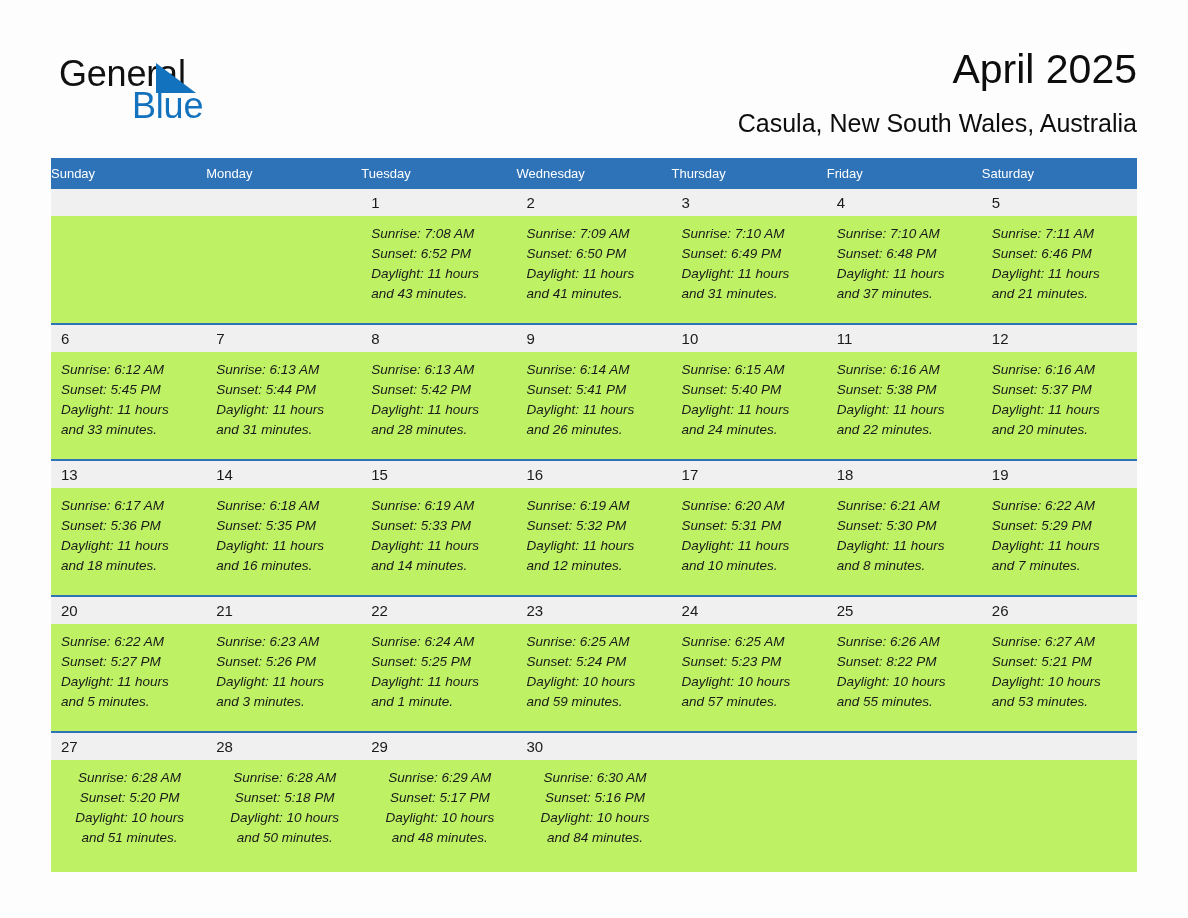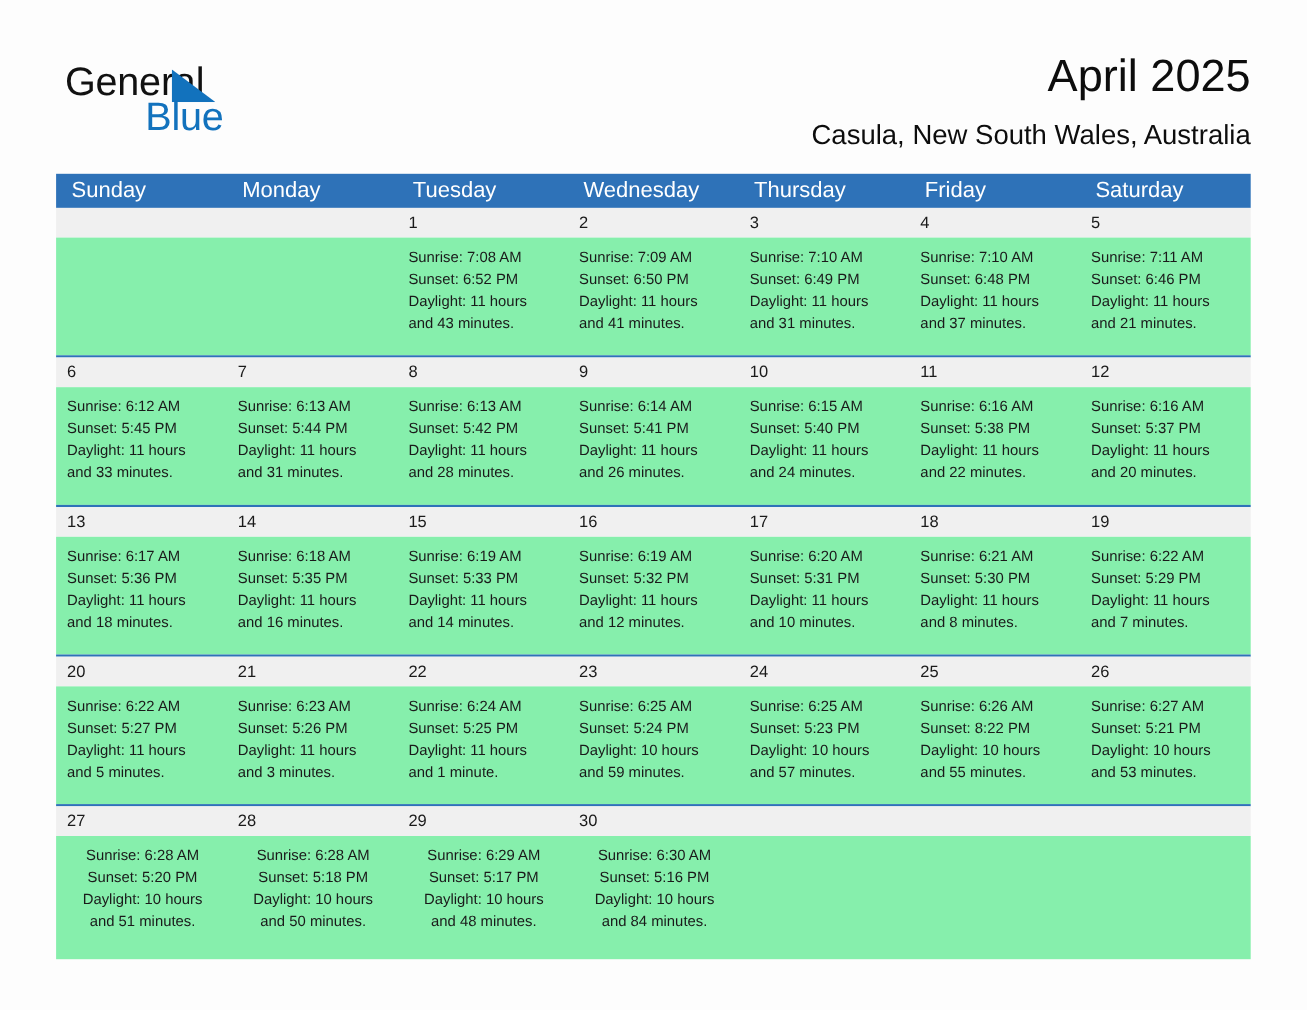--- a/index.html
+++ b/index.html
@@ -92,23 +92,23 @@
   }
   .cal-head {
     display: flex;
     background: #2e72b8;
     height: 31px;
   }
   .cal-head .hcell {
     flex: 1 1 0;
     min-width: 0;
     color: #ffffff;
-    font-size: 20px;
+    font-size: 13px;
     line-height: 31px;
-    padding-left: 14px;
+    padding-left: 0;
     box-sizing: border-box;
     white-space: nowrap;
   }
 
   .week {
     position: relative;
   }
   .week + .week {
     border-top: 2px solid #2e72b8;
   }
@@ -121,22 +121,23 @@
     flex: 1 1 0;
     min-width: 0;
     padding-left: 10px;
     box-sizing: border-box;
     font-size: 15px;
     line-height: 27px;
     color: #1a1a1a;
   }
   .detail-band {
     display: flex;
-    background: #86efac;
+    background: #bef264;
     height: 107px;
+    font-style: italic;
   }
   .detail-band .dc {
     flex: 1 1 0;
     min-width: 0;
     padding: 8px 8px 0 10px;
     box-sizing: border-box;
   }
   .detail-band .line {
     font-size: 13.5px;
     line-height: 20px;

